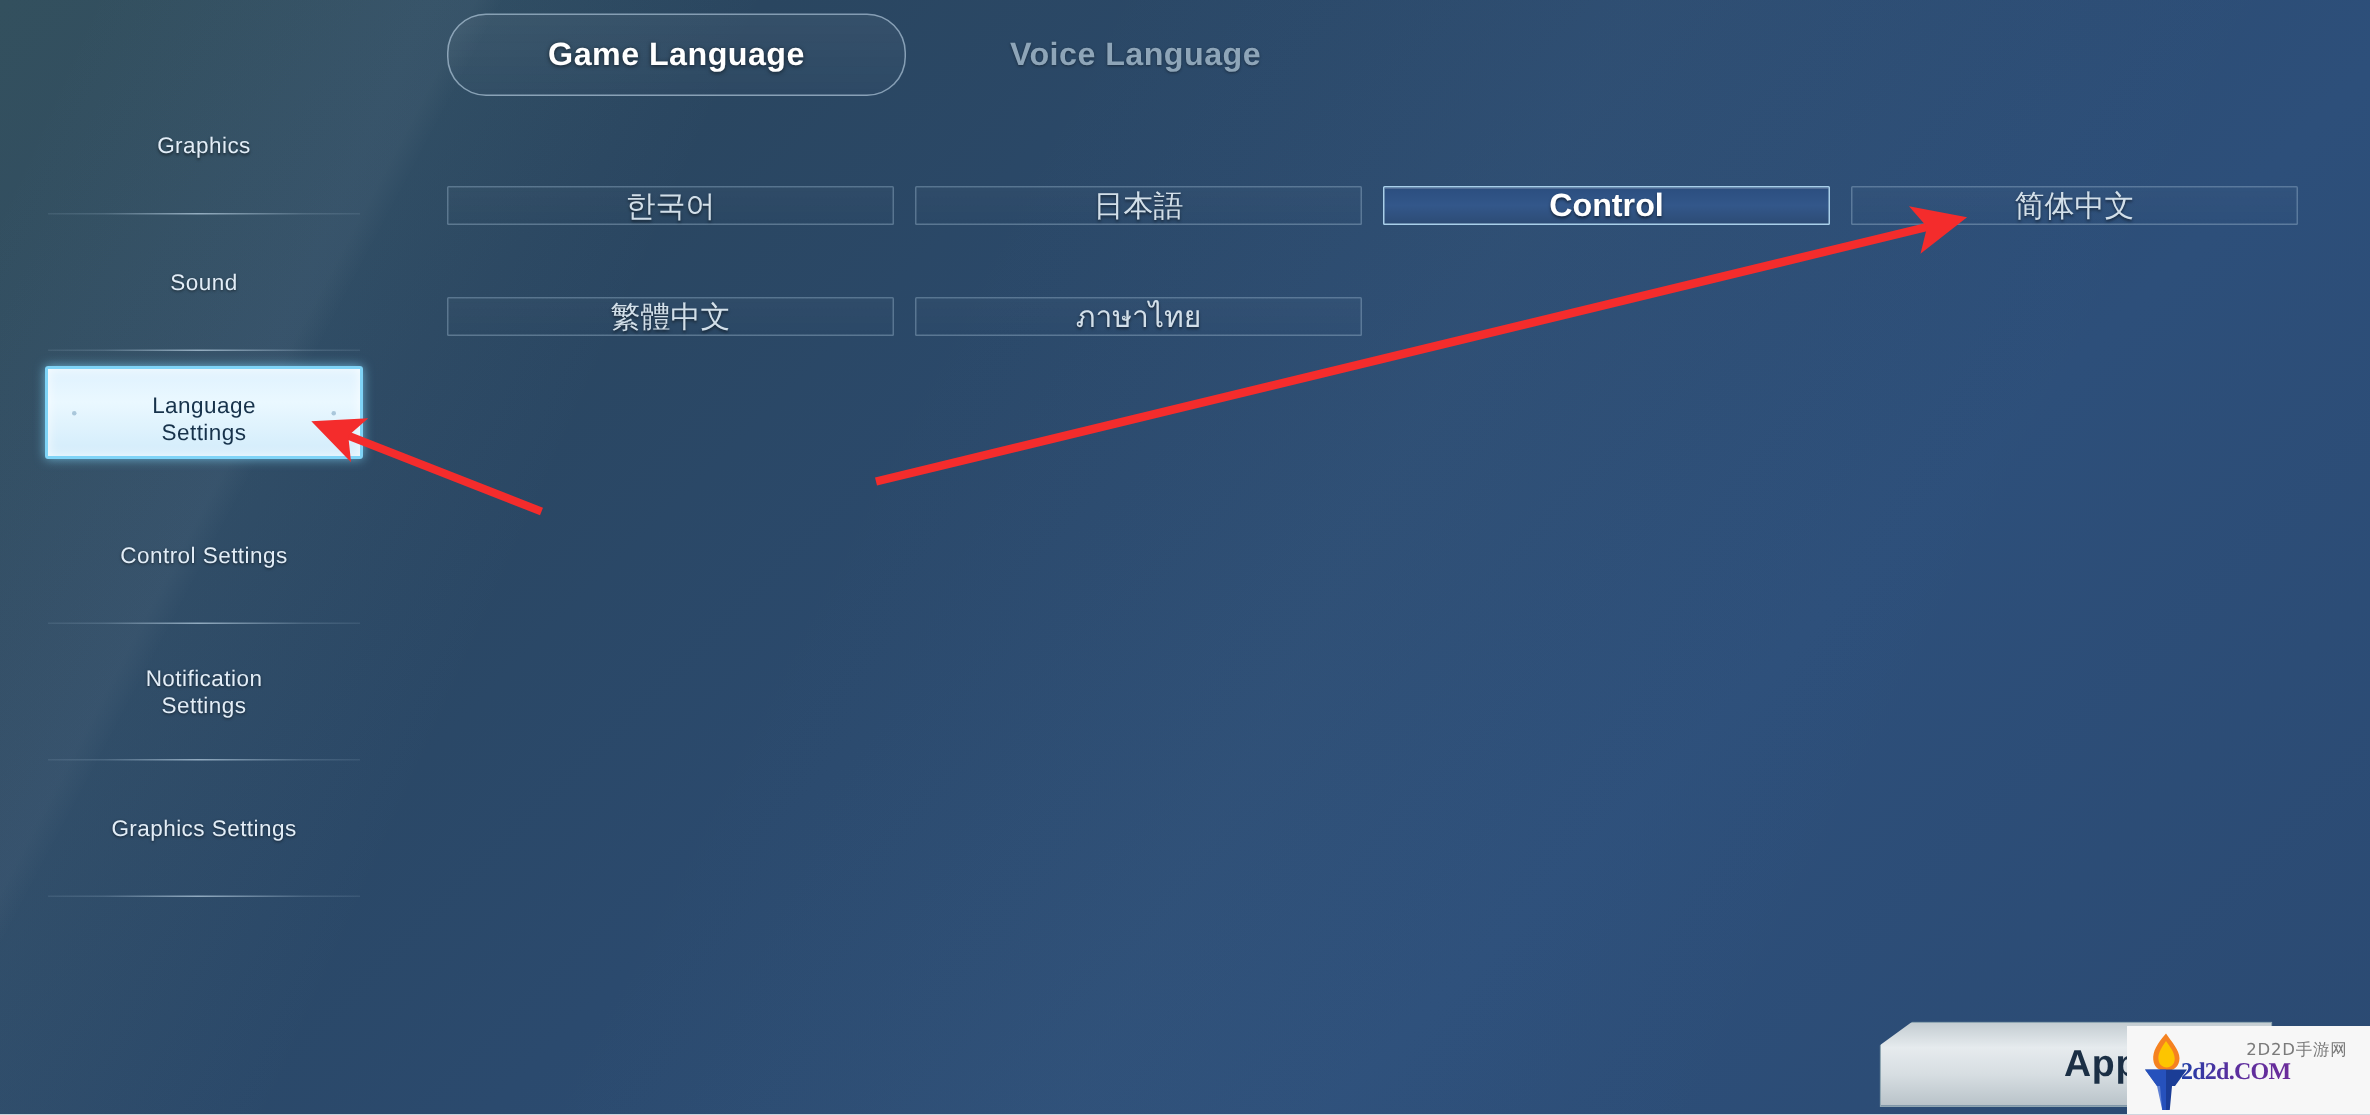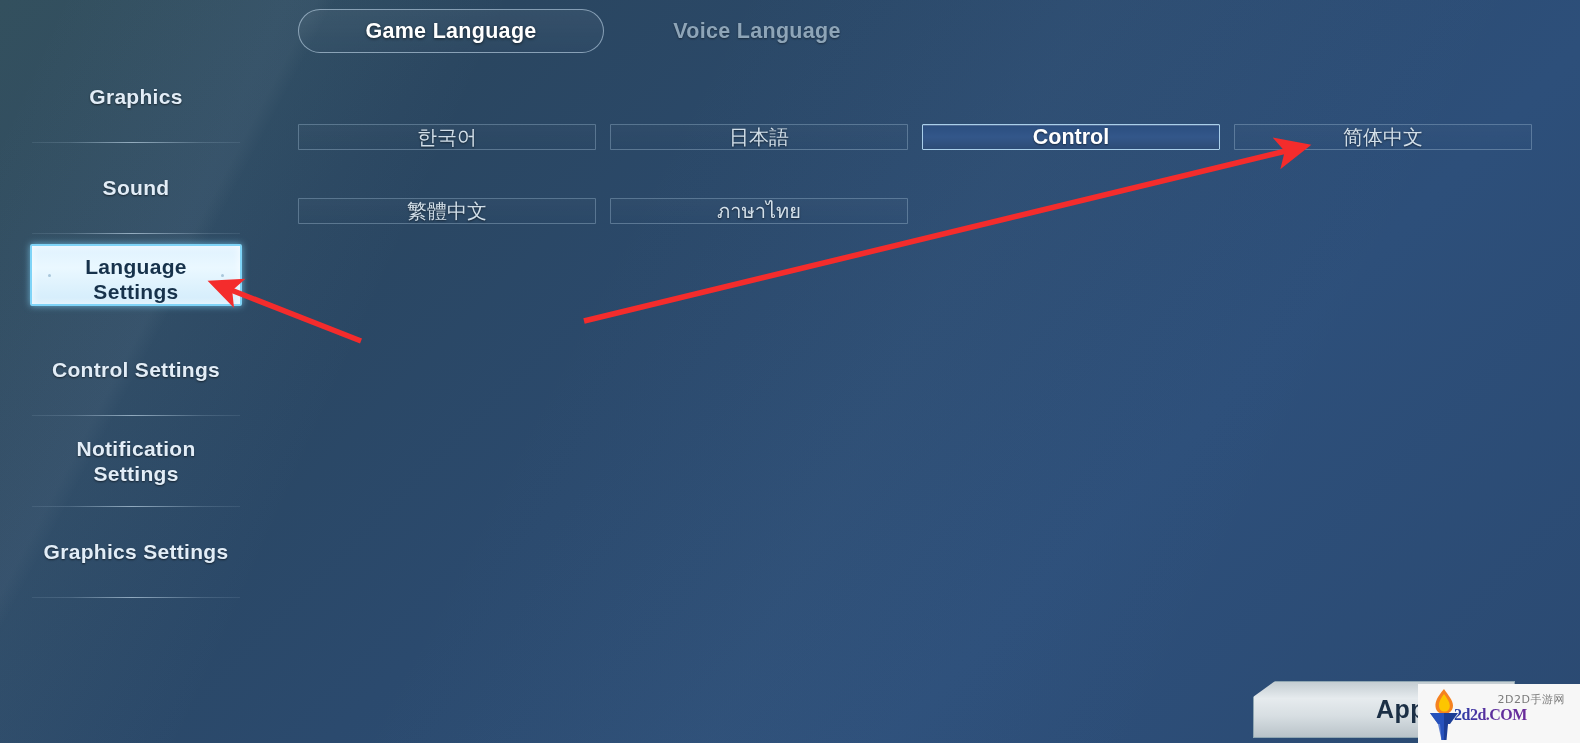--- a/index.html
+++ b/index.html
@@ -45,22 +45,22 @@
   }
   .side-item {
     position: relative;
     height: 91px;
     display: flex;
     align-items: center;
     justify-content: center;
     cursor: pointer;
   }
   .side-label {
-    font-size: 21px;
-    font-weight: bold;
+    font-size: 15px;
+    font-weight: normal;
     color: #e2edf7;
     text-align: center;
     line-height: 1.18;
     letter-spacing: 0.3px;
     text-shadow: 0 1px 2px rgba(0,0,0,0.55);
     white-space: pre-line;
   }
   .side-div {
     position: absolute;
     left: 32px; bottom: 0;
@@ -96,21 +96,21 @@
   .sel-box .dotr { right: 16px; }
 
   
   .tabs {
     position: absolute;
     left: 298px; top: 9px;
     display: flex;
     z-index: 4;
   }
   .tab {
-    width: 306px; height: 44px;
+    width: 306px; height: 55px;
     display: flex; align-items: center; justify-content: center;
     font-size: 21.5px; font-weight: bold;
     letter-spacing: 0.3px;
     cursor: pointer;
     border-radius: 26px;
   }
   .tab.active {
     color: #ffffff;
     background: linear-gradient(to bottom, rgba(255,255,255,0.055), rgba(255,255,255,0.015));
     border: 1px solid rgba(205,228,245,0.55);

